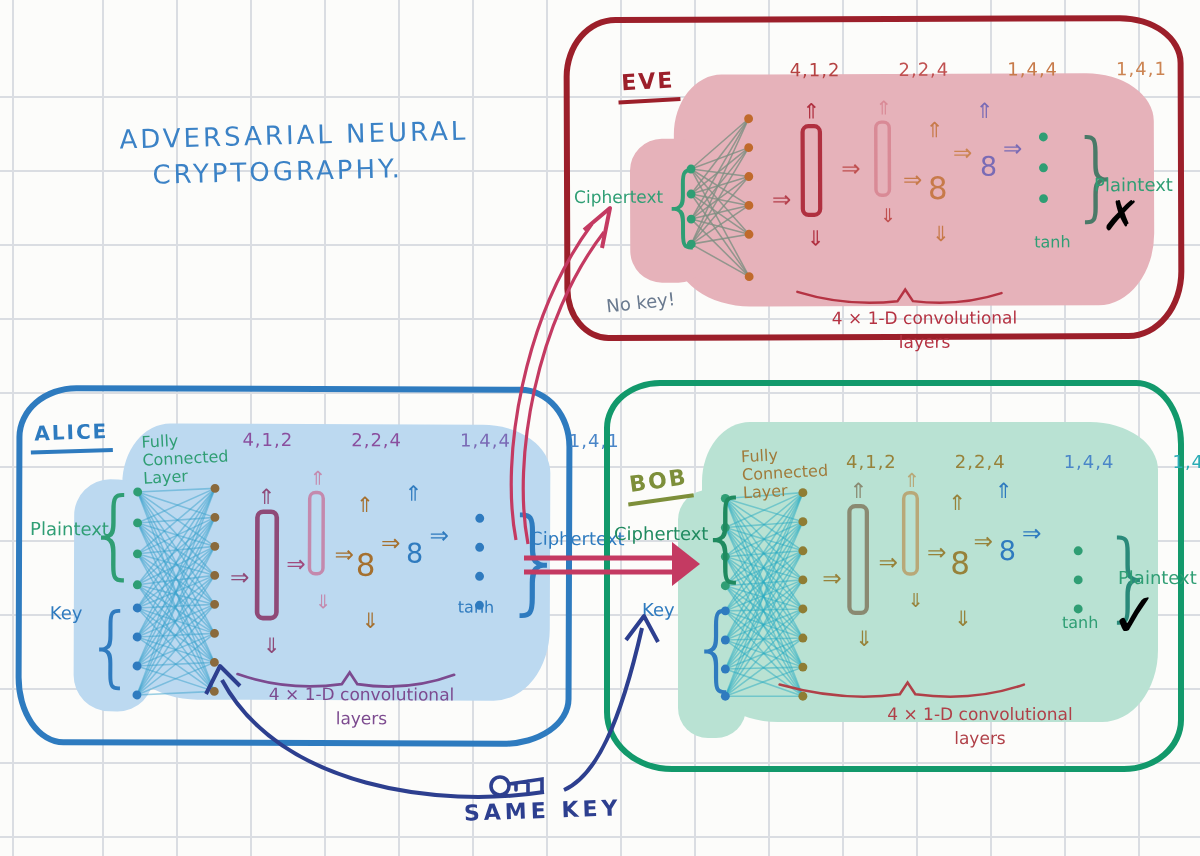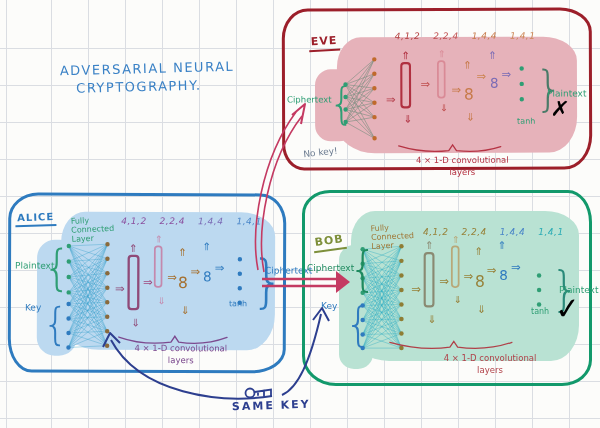--- a/index.html
+++ b/index.html
@@ -33,21 +33,21 @@
   .p-bob .hl.s1{left:34px;top:52px;width:34px;height:124px;border-radius:15px;}
   .net{position:absolute;left:0;top:0;width:100%;height:100%;}
   .name{font-size:10px;font-weight:bold;letter-spacing:1px;border-bottom:2px solid currentColor;padding:0 2px 1px 2px;}
   .p-alice .name{left:4px;top:16px;color:var(--alice-ink);transform:rotate(-2deg);}
   .p-eve .name{left:24px;top:24px;color:var(--eve-ink);font-size:11px;transform:rotate(-3deg);}
   .p-bob .name{left:8px;top:42px;color:#7d8f3a;font-size:11px;transform:rotate(-8deg);}
   .fc{font-size:8px;transform:rotate(-3deg);}
   .fc span{display:block;}
   .p-alice .fc{left:60px;top:20px;color:var(--green);}
   .p-bob .fc{left:66px;top:30px;color:#a07a3a;}
-  .params{display:flex;gap:13px;font-size:9px;letter-spacing:.5px;font-style:italic;}
+  .params{display:flex;gap:29px;font-size:9px;letter-spacing:.5px;}
   .p-alice .params{left:110px;top:20px;}
   .p-eve .params{left:110px;top:20px;}
   .p-bob .params{left:118px;top:34px;}
   .p-alice .params span:nth-child(1){color:#8a4f9e;} .p-alice .params span:nth-child(2){color:#8a4f9e;}
   .p-alice .params span:nth-child(3){color:#7a6ab5;} .p-alice .params span:nth-child(4){color:#4a86c8;}
   .p-eve .params span:nth-child(1){color:#b54242;} .p-eve .params span:nth-child(2){color:#c05050;}
   .p-eve .params span:nth-child(3){color:#c77a4a;} .p-eve .params span:nth-child(4){color:#cc8452;}
   .p-bob .params span:nth-child(1){color:#97823a;} .p-bob .params span:nth-child(2){color:#97823a;}
   .p-bob .params span:nth-child(3){color:#4a86c8;} .p-bob .params span:nth-child(4){color:#2bacb5;}
   .io{font-size:9px;}

